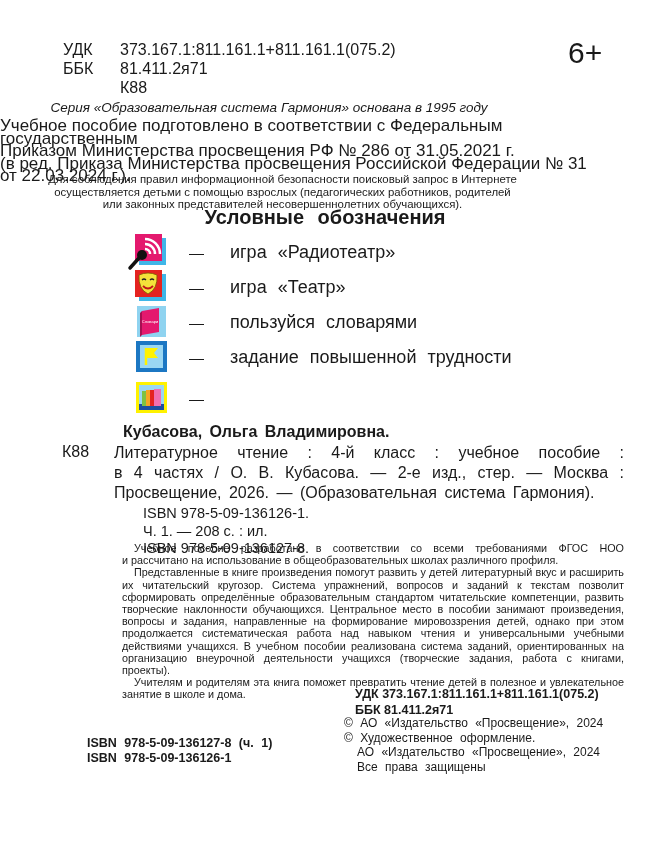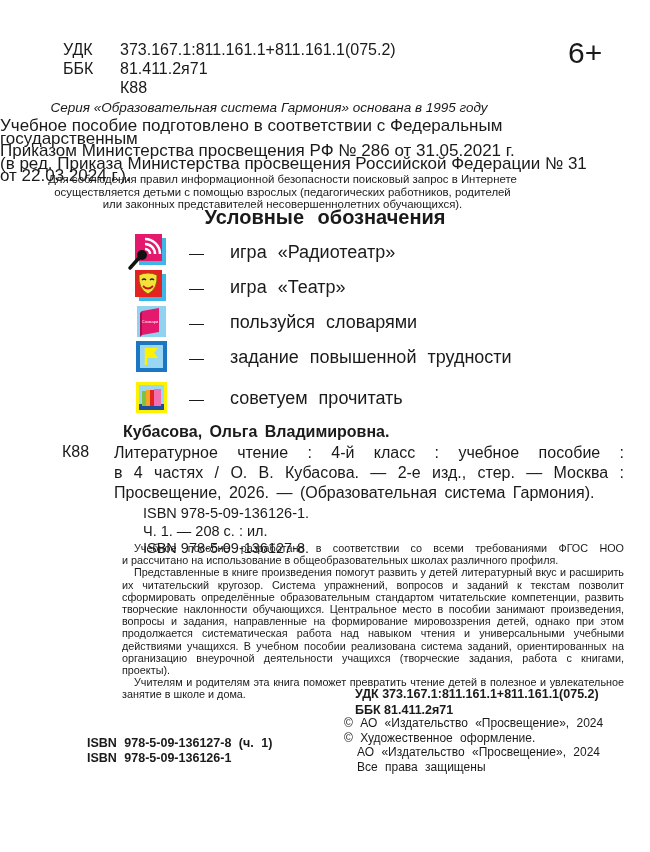--- a/index.html
+++ b/index.html
@@ -126,21 +126,20 @@
       <rect x="11" y="4" width="31" height="31" fill="#fff200"></rect>
       <rect x="14" y="7" width="25" height="25" fill="#9ad7f3"></rect>
       <rect x="14" y="26" width="25" height="6" fill="#1c4fa0"></rect>
       <rect x="17" y="13" width="4" height="15" fill="#7cc243"></rect>
       <rect x="21" y="12" width="4" height="16" fill="#f5a623"></rect>
       <rect x="25" y="12" width="4" height="16" fill="#e42320"></rect>
       <rect x="29" y="11" width="7" height="17" fill="#f06fb0"></rect>
     </svg>
   </div>
   <span class="dash">—</span>
-  <span class="txt">советуем прочитать</span>
 </div>
 
 <div class="abs author">Кубасова, Ольга Владимировна.</div>
 <div class="abs k88b">К88</div>
 <div class="abs biblio">
   <div style="padding-left:0">Литературное чтение : 4-й класс : учебное пособие :</div>
   <div>в 4 частях / О. В. Кубасова. — 2-е изд., стер. — Москва :</div>
   <div class="last">Просвещение, 2026. — (Образовательная система Гармония).</div>
 </div>
 <div class="abs isbn-lines">

